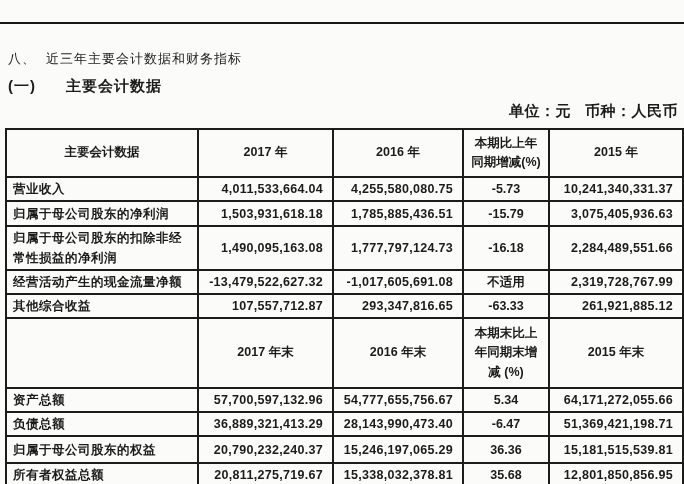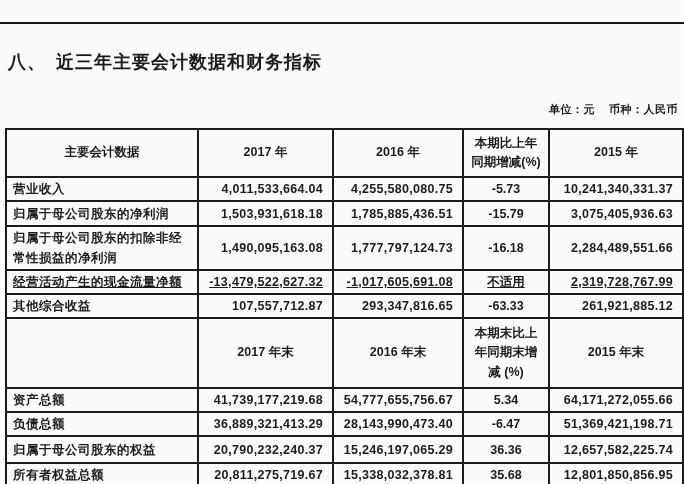--- a/index.html
+++ b/index.html
@@ -15,33 +15,33 @@
     position: absolute; top: 4px; left: 0; width: 100%;
     text-align: center; font-size: 11.5px; font-weight: 700; letter-spacing: 0.5px;
   }
   .header-rule {
     position: absolute; top: 22px; left: 0;
     width: 684px; height: 2px; background: #161616;
   }
 
   .section-heading {
     position: absolute; top: 50px; left: 8px;
-    font-size: 18px; font-weight: 700; letter-spacing: 1px;
+    font-size: 13px; font-weight: 400; letter-spacing: 1px;
   }
   .section-heading .sec-num { margin-right: 10px; }
 
   .subsection-heading {
     position: absolute; top: 77px; left: 8px;
     font-size: 15px; font-weight: 700; letter-spacing: 1px;
   }
   .subsection-heading .sec-num { margin-right: 30px; }
 
   .unit-note {
     position: absolute; top: 102px; right: 6px;
-    font-size: 11px; font-weight: 700; letter-spacing: 0.5px;
+    font-size: 15px; font-weight: 700; letter-spacing: 0.5px;
   }
   .unit-note .unit-part { margin-right: 14px; }
 
   table.data-table {
     position: absolute; top: 128px; left: 5px;
     width: 677px; table-layout: fixed;
     border-collapse: collapse;
     font-size: 12.5px;
   }
   .data-table th, .data-table td {
@@ -61,39 +61,42 @@
   td.c-num {
     text-align: right; padding: 1px 9px 1px 2px;
     font-weight: 600; letter-spacing: 0.3px;
   }
   td.c-pct { text-align: center; font-weight: 600; }
 
   tr.h-top { height: 48px; }
   tr.r-t0 { height: 23px; }
   tr.r-t1 { height: 25px; padding-left: 8px; }
   tr.r-t2 { height: 42px; }
-  tr.r-t3 { height: 22px; text-decoration: underline; }
+  tr.r-t3 { height: 22px; }
   tr.r-t4 { height: 24px; padding-left: 43px; }
   tr.h-bot { height: 70px; }
   tr.r-b0 { height: 23px; }
   tr.r-b1 { height: 23px; }
   tr.r-b2 { height: 27px; }
   tr.r-b3 { height: 22px; }
 </style>
 </head>
 <body>
 
 <div class="page">
 
   <div class="header-rule"></div>
 
   <div class="section-heading">
     <span class="sec-num">八、</span><span>近三年主要会计数据和财务指标</span>
   </div>
 
+  <div class="subsection-heading">
+    <span class="sec-num">(一)</span><span>主要会计数据</span>
+  </div>
 
   <div class="unit-note">
     <span class="unit-part">单位：元</span><span>币种：人民币</span>
   </div>
 
   <table class="data-table">
     <colgroup>
       <col style="width:192px">
         <col style="width:135px">
         <col style="width:130px">
@@ -156,40 +159,40 @@
       <th>2017 年末</th>
       <th>2016 年末</th>
       <th>本期末比上
 年同期末增
 减 (%)</th>
       <th>2015 年末</th>
     </tr>
 
     <tr class="r-b0">
       <td class="c-label">资产总额</td>
-      <td class="c-num">41,739,177,219.68</td>
+      <td class="c-num">57,700,597,132.96</td>
       <td class="c-num">54,777,655,756.67</td>
       <td class="c-pct">5.34</td>
       <td class="c-num">64,171,272,055.66</td>
     </tr>
 
     <tr class="r-b1">
       <td class="c-label">负债总额</td>
       <td class="c-num">36,889,321,413.29</td>
       <td class="c-num">28,143,990,473.40</td>
       <td class="c-pct">-6.47</td>
       <td class="c-num">51,369,421,198.71</td>
     </tr>
 
     <tr class="r-b2">
       <td class="c-label">归属于母公司股东的权益</td>
       <td class="c-num">20,790,232,240.37</td>
       <td class="c-num">15,246,197,065.29</td>
       <td class="c-pct">36.36</td>
-      <td class="c-num">12,657,582,225.74</td>
+      <td class="c-num">15,181,515,539.81</td>
     </tr>
 
     <tr class="r-b3">
       <td class="c-label">所有者权益总额</td>
       <td class="c-num">20,811,275,719.67</td>
       <td class="c-num">15,338,032,378.81</td>
       <td class="c-pct">35.68</td>
       <td class="c-num">12,801,850,856.95</td>
     </tr>
 

